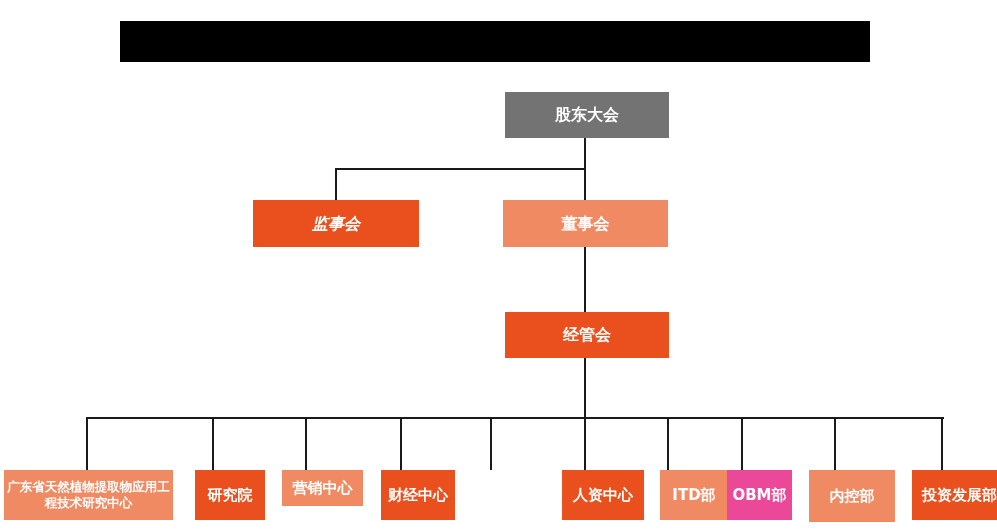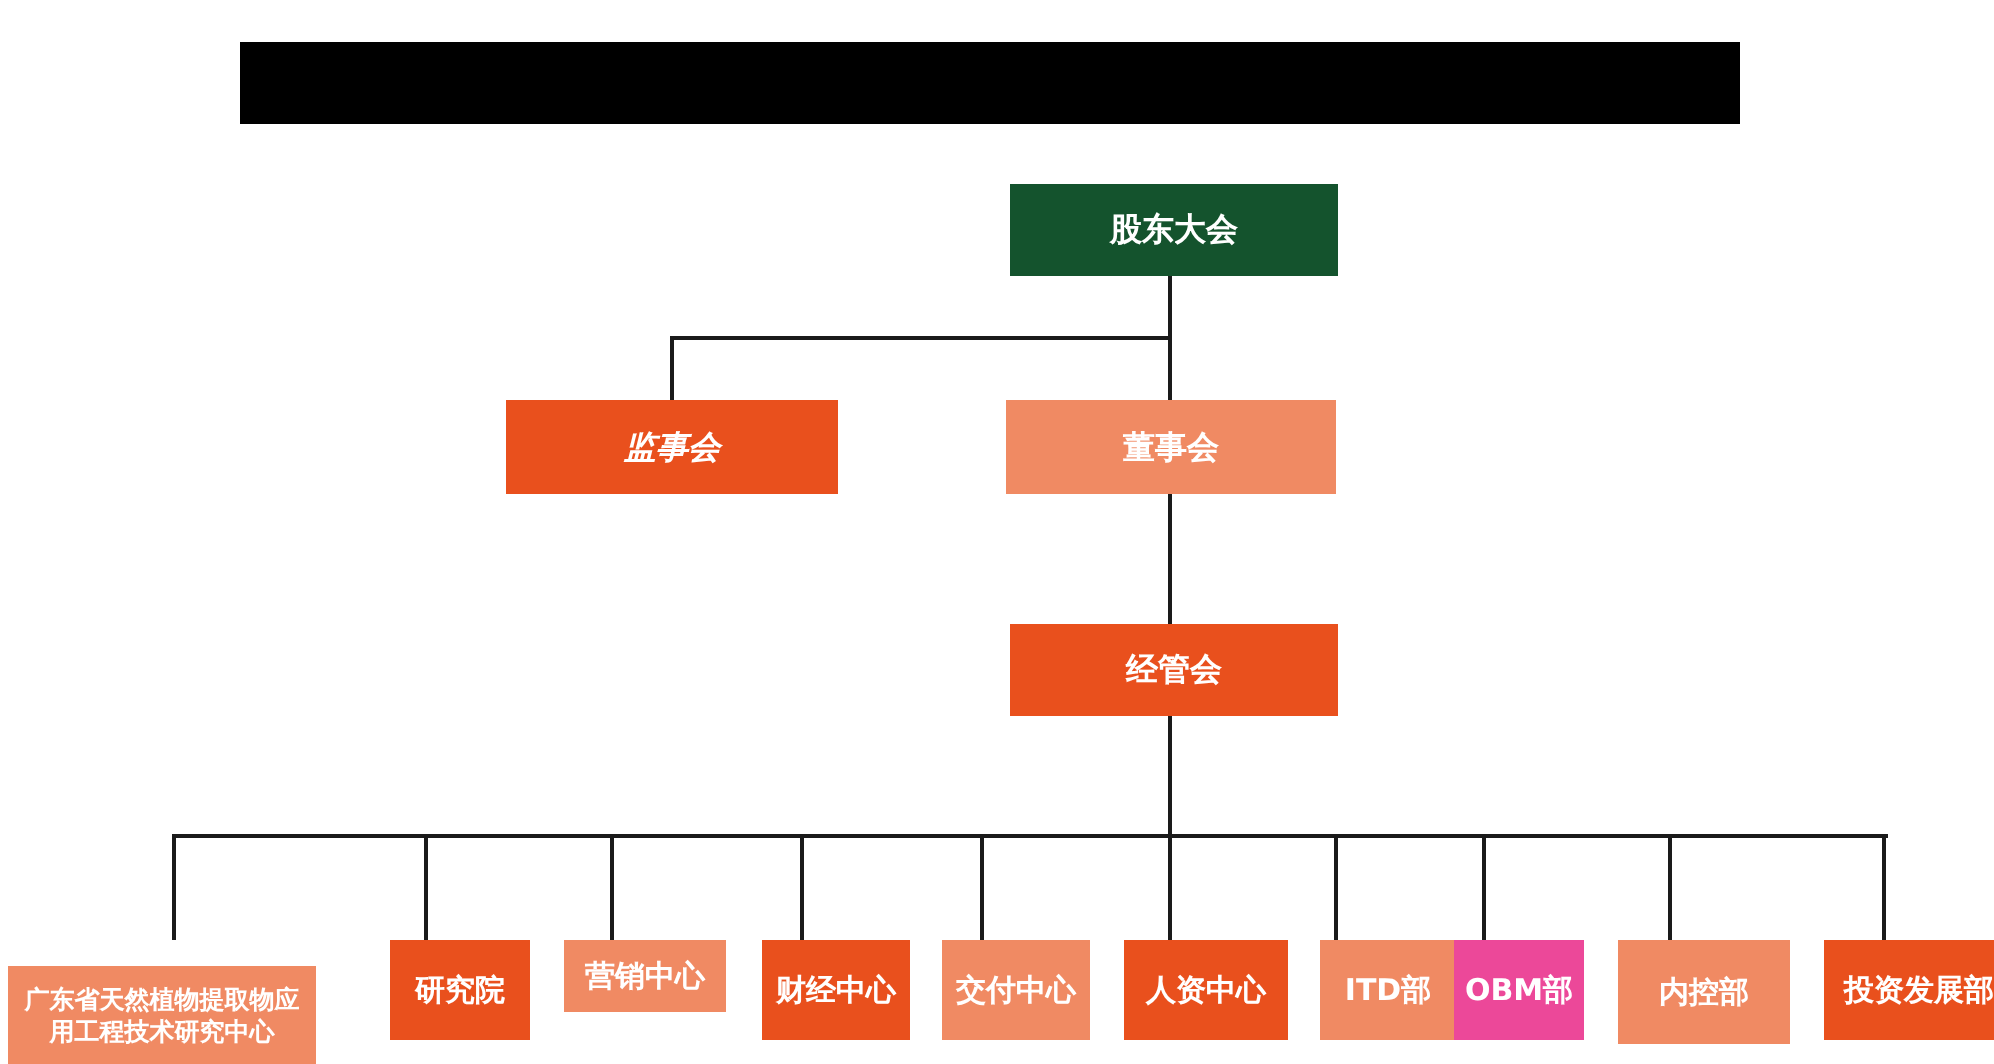--- a/index.html
+++ b/index.html
@@ -58,31 +58,30 @@
   <div class="line" style="left: 212px; top: 417px; width: 2px; height: 53px; background-color: rgb(26, 26, 26);"></div>
   <div class="line" style="left: 305px; top: 417px; width: 2px; height: 53px; background-color: rgb(26, 26, 26);"></div>
   <div class="line" style="left: 400px; top: 417px; width: 2px; height: 53px; background-color: rgb(26, 26, 26);"></div>
   <div class="line" style="left: 490px; top: 417px; width: 2px; height: 53px; background-color: rgb(26, 26, 26);"></div>
   <div class="line" style="left: 584px; top: 417px; width: 2px; height: 53px; background-color: rgb(26, 26, 26);"></div>
   <div class="line" style="left: 667px; top: 417px; width: 2px; height: 53px; background-color: rgb(26, 26, 26);"></div>
   <div class="line" style="left: 741px; top: 417px; width: 2px; height: 53px; background-color: rgb(26, 26, 26);"></div>
   <div class="line" style="left: 834px; top: 417px; width: 2px; height: 53px; background-color: rgb(26, 26, 26);"></div>
   <div class="line" style="left: 941px; top: 417px; width: 2px; height: 53px; background-color: rgb(26, 26, 26);"></div>
 
-  <div class="node" style="left: 505px; top: 92px; width: 164px; height: 46px; background-color: #14532d;">股东大会</div>
+  <div class="node" style="left: 505px; top: 92px; width: 164px; height: 46px; background-color: #737373; font-family: Liberation Serif, serif;">股东大会</div>
 
   <div class="node" style="left: 253px; top: 200px; width: 166px; height: 47px; background-color: rgb(233, 80, 29); font-style: italic;">监事会</div>
   <div class="node" style="left: 503px; top: 200px; width: 165px; height: 47px; background-color: rgb(240, 138, 99);">董事会</div>
 
   <div class="node" style="left: 505px; top: 312px; width: 164px; height: 46px; background-color: rgb(233, 80, 29);">经管会</div>
 
-  <div class="node tiny" style="left: 4px; top: 470px; width: 154px; height: 50px; background-color: rgb(240, 138, 99); margin-top: 13px;">广东省天然植物提取物应用工程技术研究中心</div>
+  <div class="node tiny" style="left: 4px; top: 470px; width: 169px; height: 50px; background-color: rgb(240, 138, 99);">广东省天然植物提取物应用工程技术研究中心</div>
   <div class="node small" style="left: 178px; top: 470px; width: 70px; height: 50px; background-color: rgb(233, 80, 29);">研究院</div>
   <div class="node small" style="left: 265px; top: 470px; width: 81px; height: 36px; background-color: rgb(240, 138, 99);">营销中心</div>
   <div class="node small" style="left: 364px; top: 470px; width: 74px; height: 50px; background-color: rgb(233, 80, 29);">财经中心</div>
-  <div class="node small" style="left: 454px; top: 470px; width: 74px; height: 50px; background-color: rgb(240, 138, 99);">交付中心</div>
   <div class="node small" style="left: 545px; top: 470px; width: 82px; height: 50px; background-color: rgb(233, 80, 29);">人资中心</div>
   <div class="node small" style="left: 643px; top: 470px; width: 68px; height: 50px; background-color: rgb(240, 138, 99);">ITD部</div>
   <div class="node small" style="left: 710px; top: 470px; width: 65px; height: 50px; background-color: #ec4899;">OBM部</div>
   <div class="node small" style="left: 792px; top: 470px; width: 86px; height: 52px; background-color: rgb(240, 138, 99);">内控部</div>
   <div class="node small" style="left: 895px; top: 470px; width: 95px; height: 50px; background-color: rgb(233, 80, 29);">投资发展部</div>
 
 </div>
 
 </body></html>

